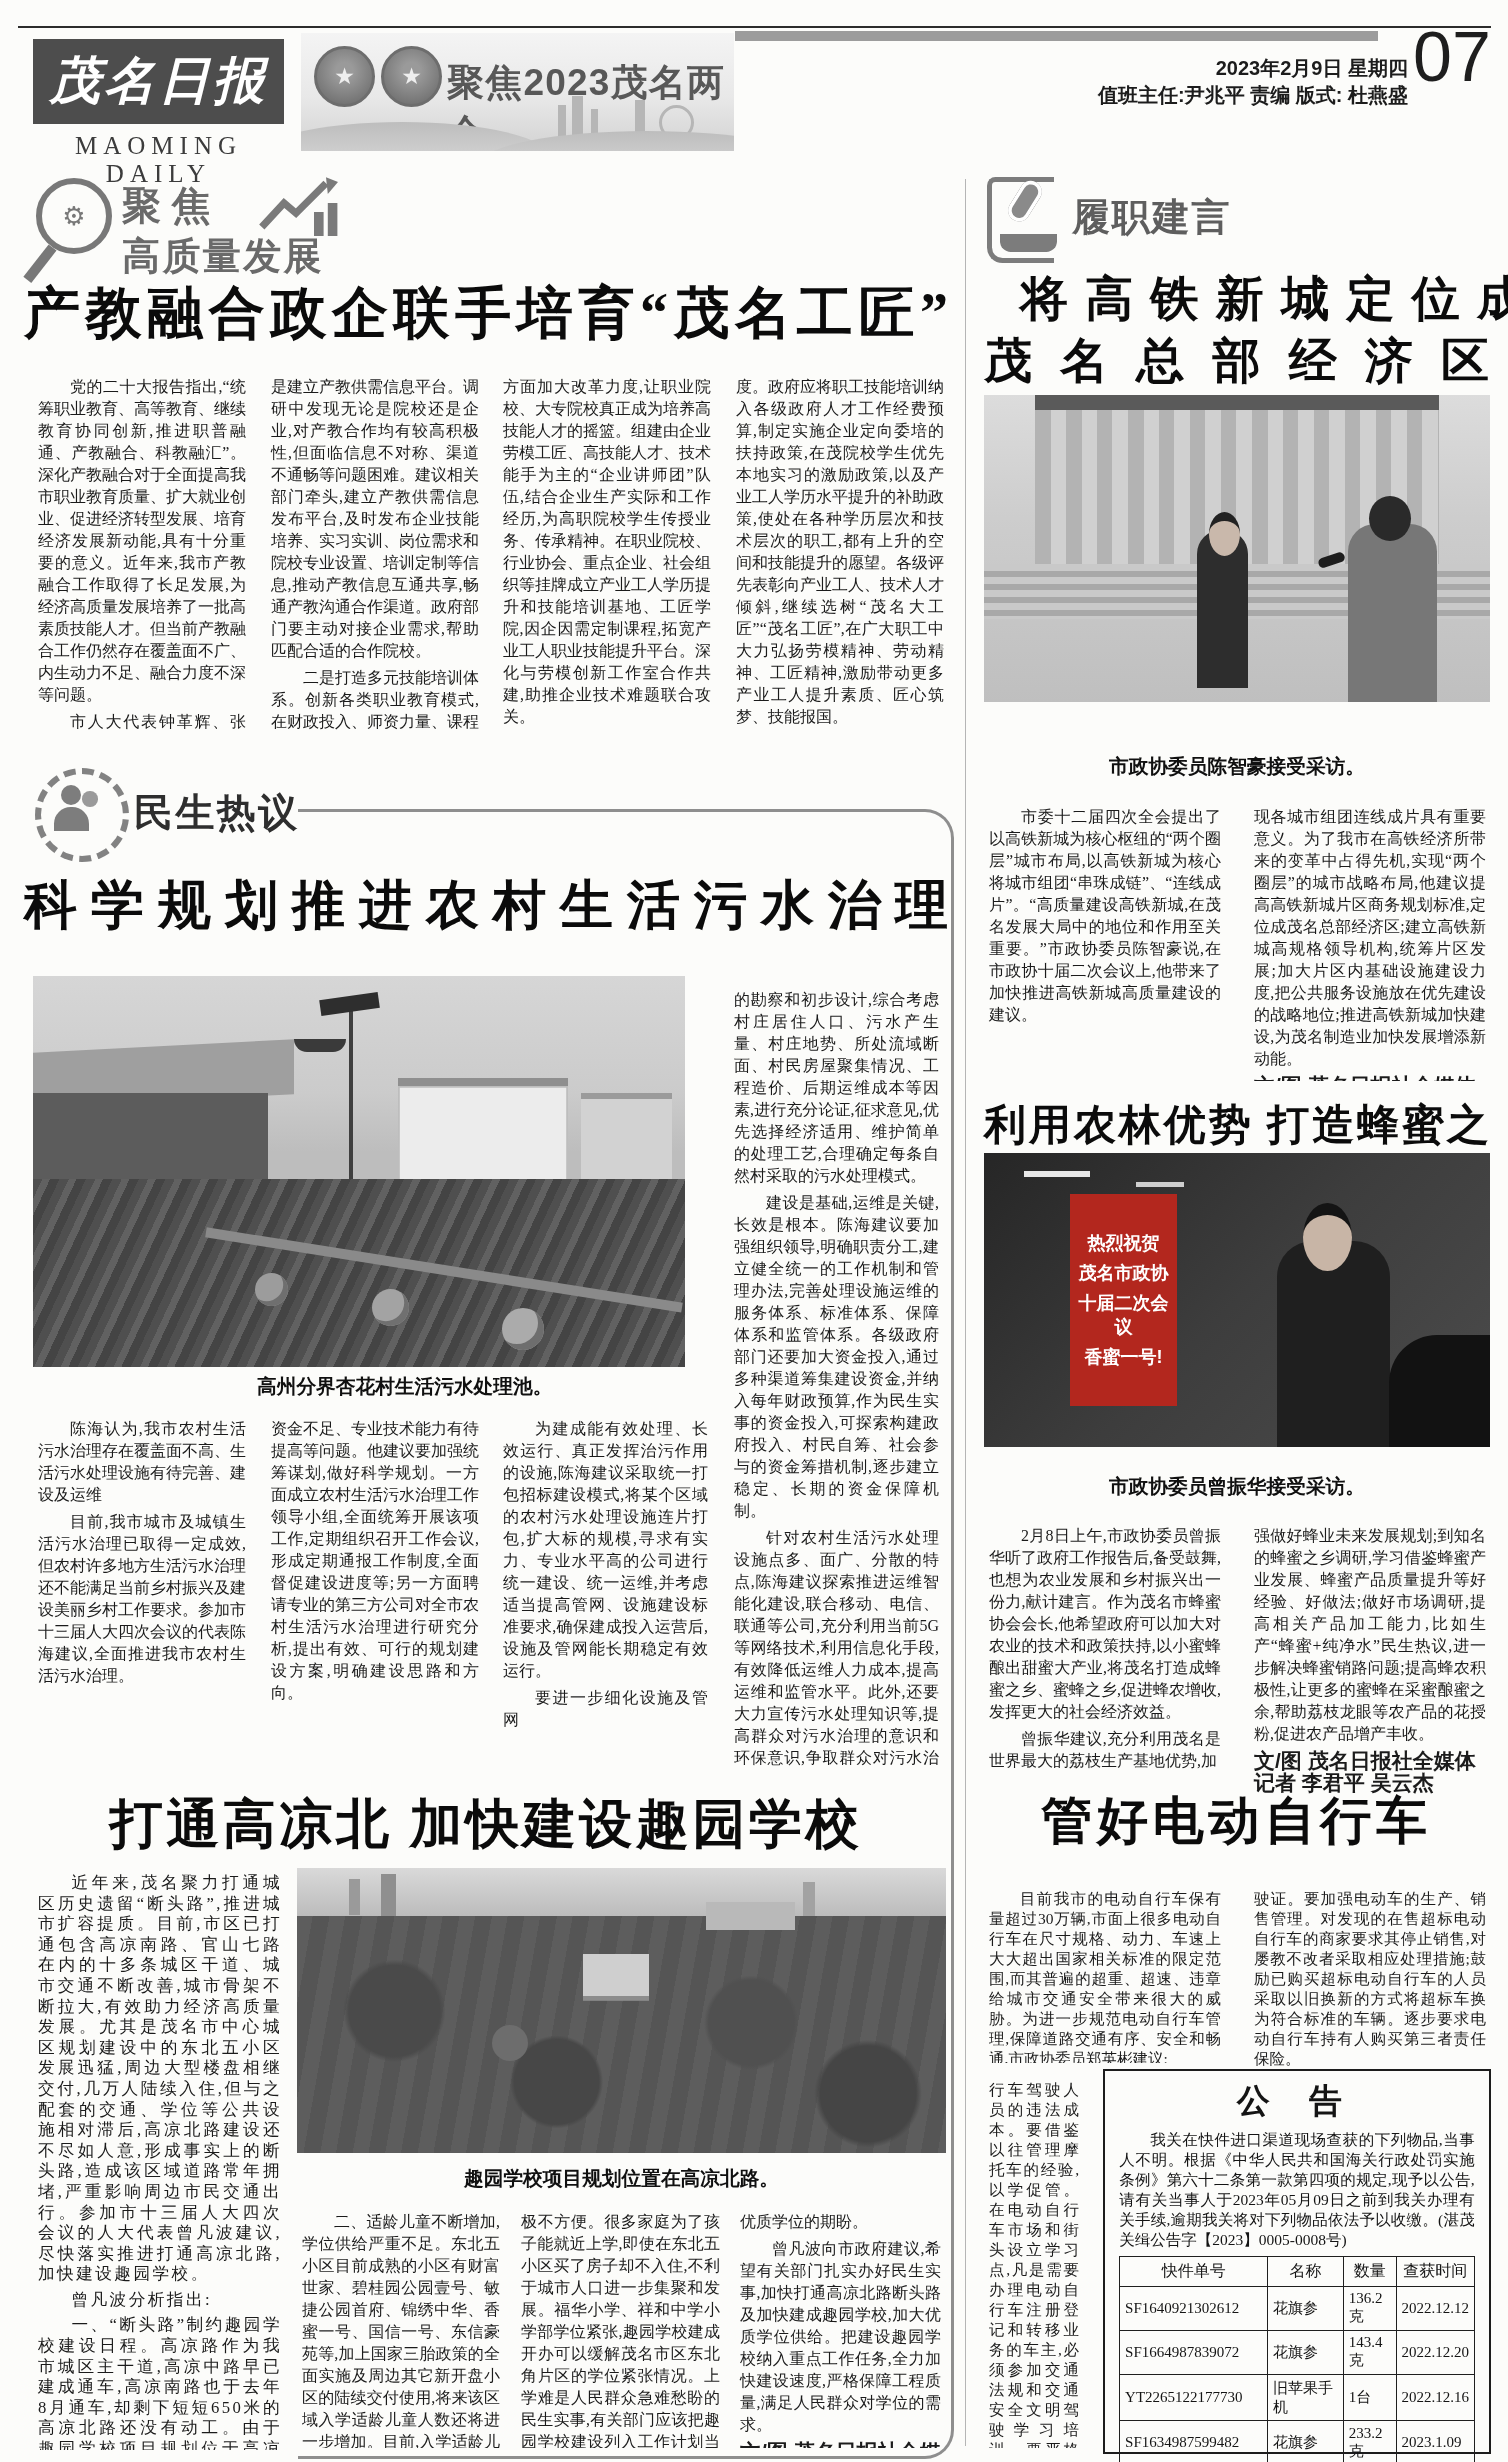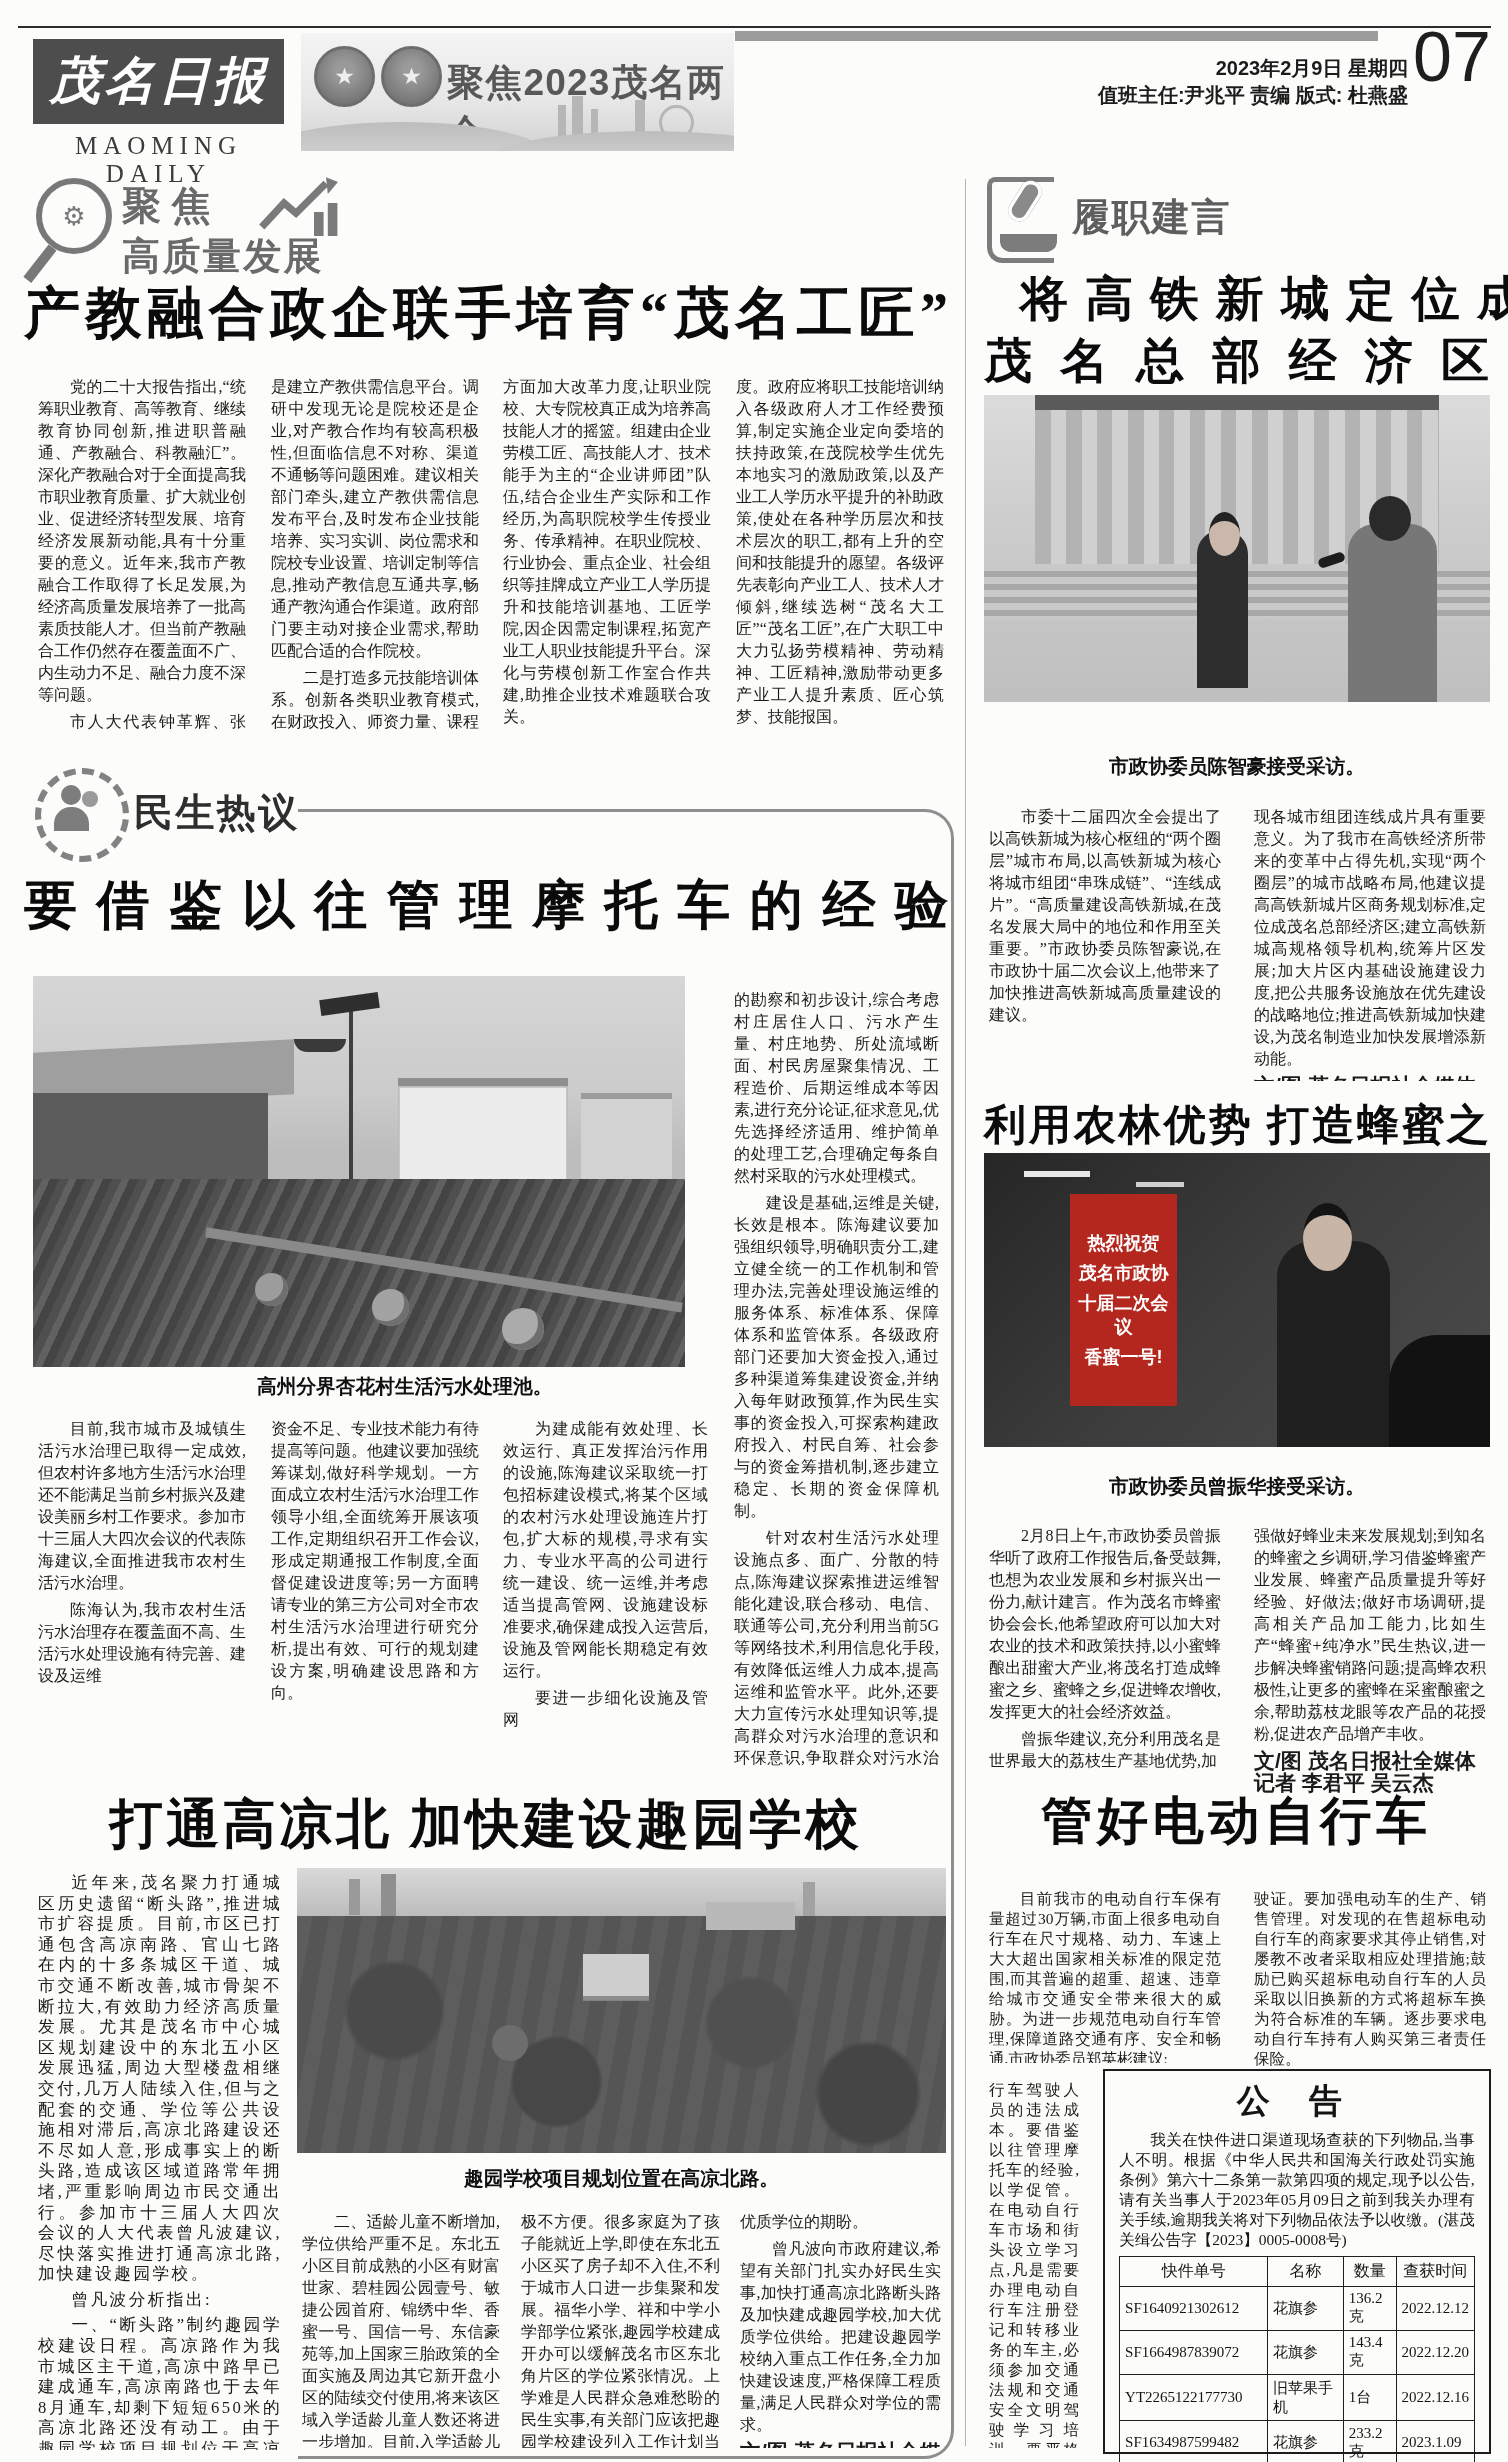--- a/index.html
+++ b/index.html
@@ -108,42 +108,42 @@
   <div class="abs" style="left:298px;top:809px;width:653px;height:1644px;border-top:3px solid #8e8e8e;
               border-right:3px solid #8e8e8e;border-bottom:3px solid #8e8e8e;border-radius:0 29px 29px 0;"></div>
   <div>
     <div class="abs" style="left:35px;top:768px;width:82px;height:82px;border:6px dashed #828282;border-radius:50%;"></div>
     <div class="abs" style="left:61px;top:785px;width:20px;height:20px;border-radius:50%;background:#7d7d7d;"></div>
     <div class="abs" style="left:54px;top:807px;width:35px;height:24px;border-radius:16.7px 16.7px 0 0;background:#7d7d7d;"></div>
     <div class="abs" style="left:82px;top:791px;width:15.5px;height:15.5px;border-radius:50%;background:#9a9a9a;"></div>
     <div class="abs badge-big" style="left:134px;top:786px;font-size:39px;color:#2e2e2e;letter-spacing:2.4px;">民生热议</div>
   </div>
 
-  <div class="headline jlast" style="left:24px;top:870px;width:924px;font-size:53px;">要借鉴以往管理摩托车的经验</div>
+  <div class="headline jlast" style="left:24px;top:870px;width:924px;font-size:53px;">科学规划推进农村生活污水治理</div>
 
   <div class="photo" style="left:33px;top:976px;width:652px;height:391px;background:linear-gradient(180deg,#d6d6d6 0%,#cbcbcb 30%,#bdbdbd 45%);">
     <div class="fig" style="left:56%;top:26%;width:26%;height:34%;background:#ececec;
                 box-shadow:inset 0 0 0 1.8px #bdbdbd;border-top:8.4px solid #8f8f8f;"></div>
     <div class="fig" style="left:84%;top:30%;width:14%;height:30%;background:#d2d2d2;border-top:6px solid #9b9b9b;"></div>
     <div class="fig" style="left:0;top:18%;width:40%;height:14%;background:#9f9f9f;transform:skewY(-3deg);"></div>
     <div class="fig" style="left:0;top:30%;width:36%;height:26%;background:#5c5c5c;"></div>
     <div class="fig" style="left:48.5%;top:6%;width:4.2px;height:58%;background:#3f3f3f;"></div>
     <div class="fig" style="left:44%;top:5%;width:9%;height:4%;background:#2e2e2e;transform:rotate(-8deg);"></div>
     <div class="fig" style="left:40%;top:16%;width:8%;height:3.5%;background:#3a3a3a;border-radius:0 0 24px 24px;"></div>
     <div class="fig" style="left:0;top:52%;width:100%;height:48%;background:repeating-linear-gradient(115deg,#4f4f4f 0 8.4px,#616161 8.4px 15.5px,#444 15.5px 24px);"></div>
     <div class="fig" style="left:26%;top:74%;width:74%;height:9.5px;background:#8a8a8a;transform:rotate(9deg);"></div>
     <div class="fig" style="left:34%;top:76%;width:33px;height:33px;border-radius:50%;background:#9c9c9c;box-shadow:inset -4.8px -4.8px 0 #6f6f6f;"></div>
     <div class="fig" style="left:52%;top:80%;width:37px;height:37px;border-radius:50%;background:#a3a3a3;box-shadow:inset -4.8px -4.8px 0 #707070;"></div>
     <div class="fig" style="left:72%;top:85%;width:42px;height:42px;border-radius:50%;background:#ababab;box-shadow:inset -6px -6px 0 #6e6e6e;"></div>
   </div>
   <div class="caption" style="left:257px;top:1373px;width:430px;">高州分界杏花村生活污水处理池。</div>
 
   <div class="col" style="left:33px;top:1413px;width:218px;height:358px;">
+    <p>陈海认为,我市农村生活污水治理存在覆盖面不高、生活污水处理设施有待完善、建设及运维</p>
     <p>目前,我市城市及城镇生活污水治理已取得一定成效,但农村许多地方生活污水治理还不能满足当前乡村振兴及建设美丽乡村工作要求。参加市十三届人大四次会议的代表陈海建议,全面推进我市农村生活污水治理。</p>
-    <p>陈海认为,我市农村生活污水治理存在覆盖面不高、生活污水处理设施有待完善、建设及运维</p>
   </div>
   <div class="col" style="left:266px;top:1413px;width:218px;height:358px;">
     <p class="cont">资金不足、专业技术能力有待提高等问题。他建议要加强统筹谋划,做好科学规划。一方面成立农村生活污水治理工作领导小组,全面统筹开展该项工作,定期组织召开工作会议,形成定期通报工作制度,全面督促建设进度等;另一方面聘请专业的第三方公司对全市农村生活污水治理进行研究分析,提出有效、可行的规划建设方案,明确建设思路和方向。</p>
   </div>
   <div class="col" style="left:498px;top:1413px;width:215px;height:358px;">
     <p>为建成能有效处理、长效运行、真正发挥治污作用的设施,陈海建议采取统一打包招标建设模式,将某个区域的农村污水处理设施连片打包,扩大标的规模,寻求有实力、专业水平高的公司进行统一建设、统一运维,并考虑适当提高管网、设施建设标准要求,确保建成投入运营后,设施及管网能长期稳定有效运行。</p>
     <p>要进一步细化设施及管网</p>
   </div>
   <div class="col" style="left:729px;top:984px;width:215px;height:782px;">
     <p class="cont">的勘察和初步设计,综合考虑村庄居住人口、污水产生量、村庄地势、所处流域断面、村民房屋聚集情况、工程造价、后期运维成本等因素,进行充分论证,征求意见,优先选择经济适用、维护简单的处理工艺,合理确定每条自然村采取的污水处理模式。</p>

